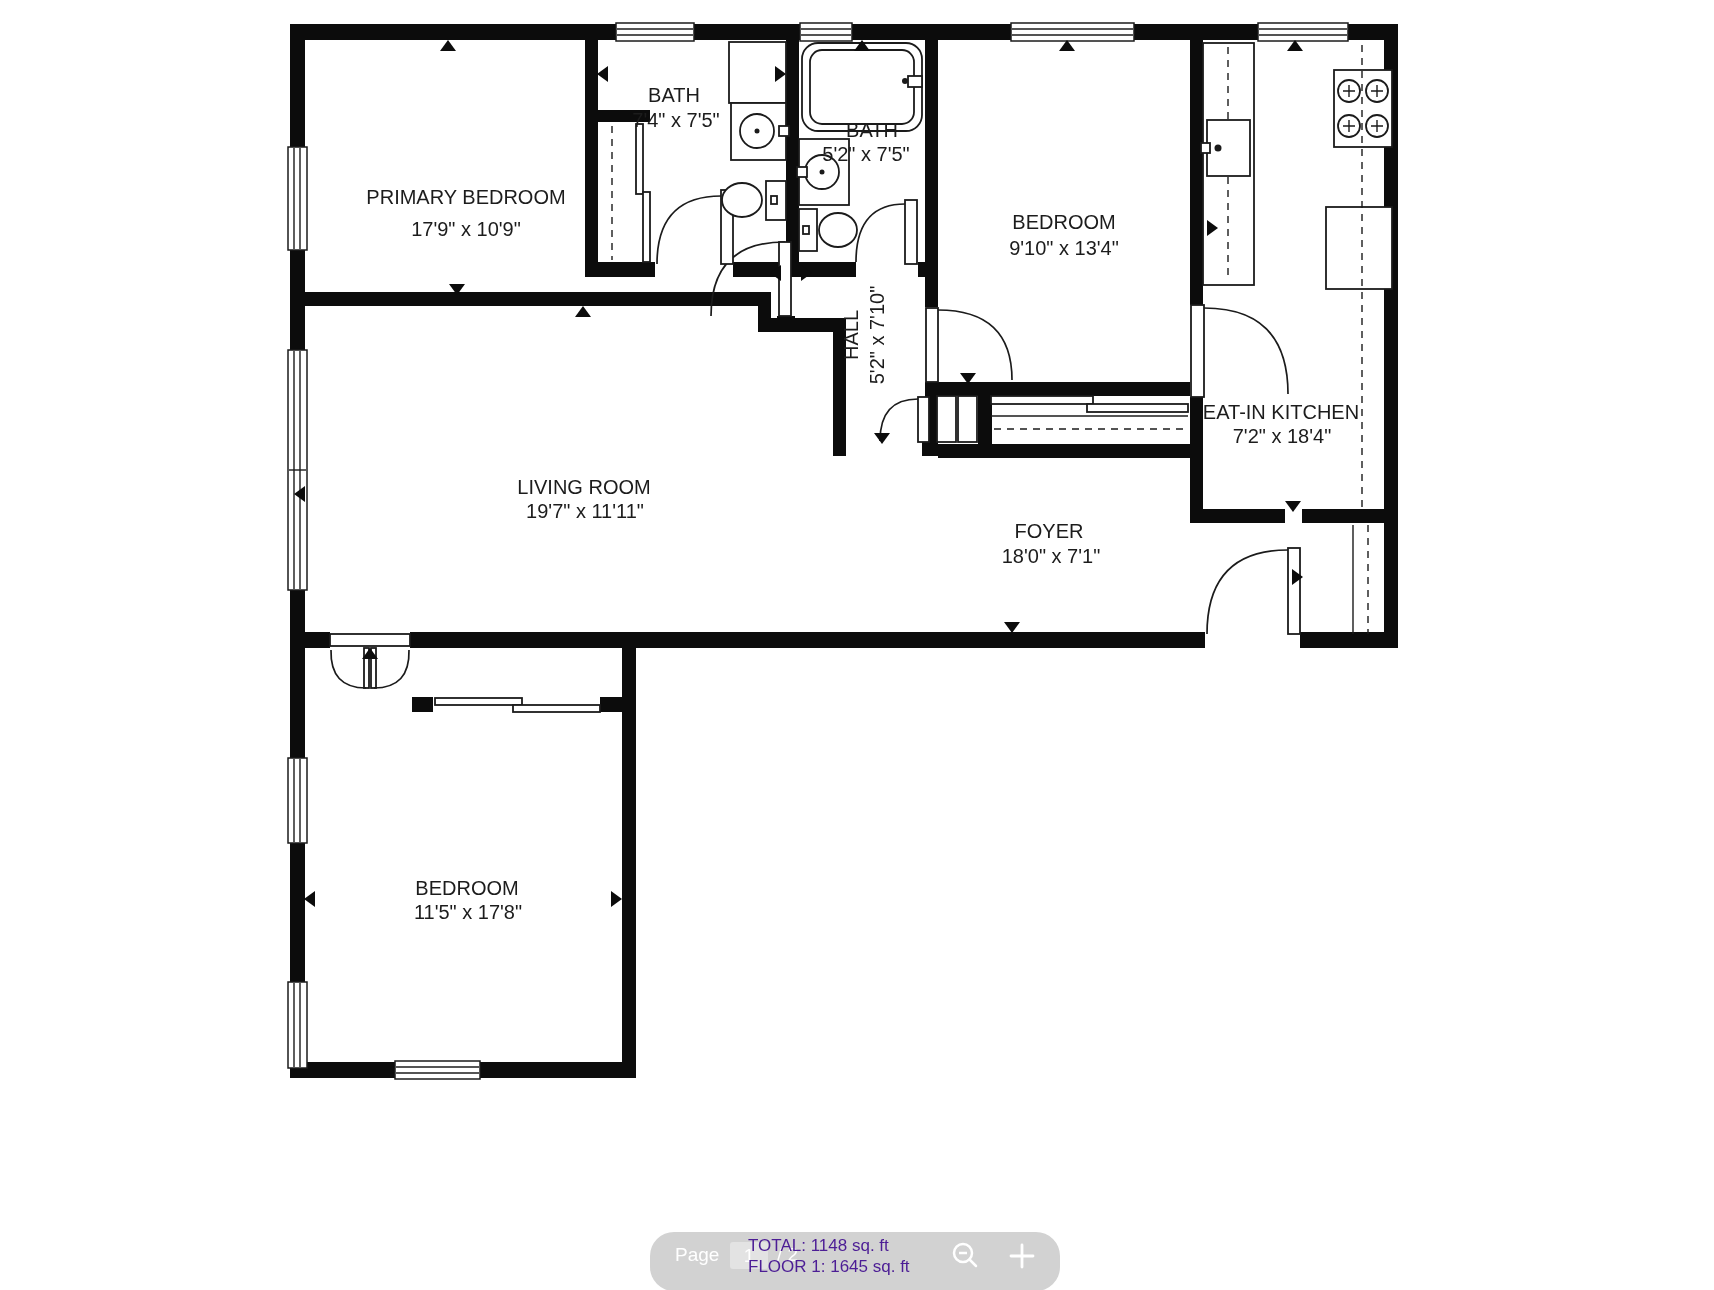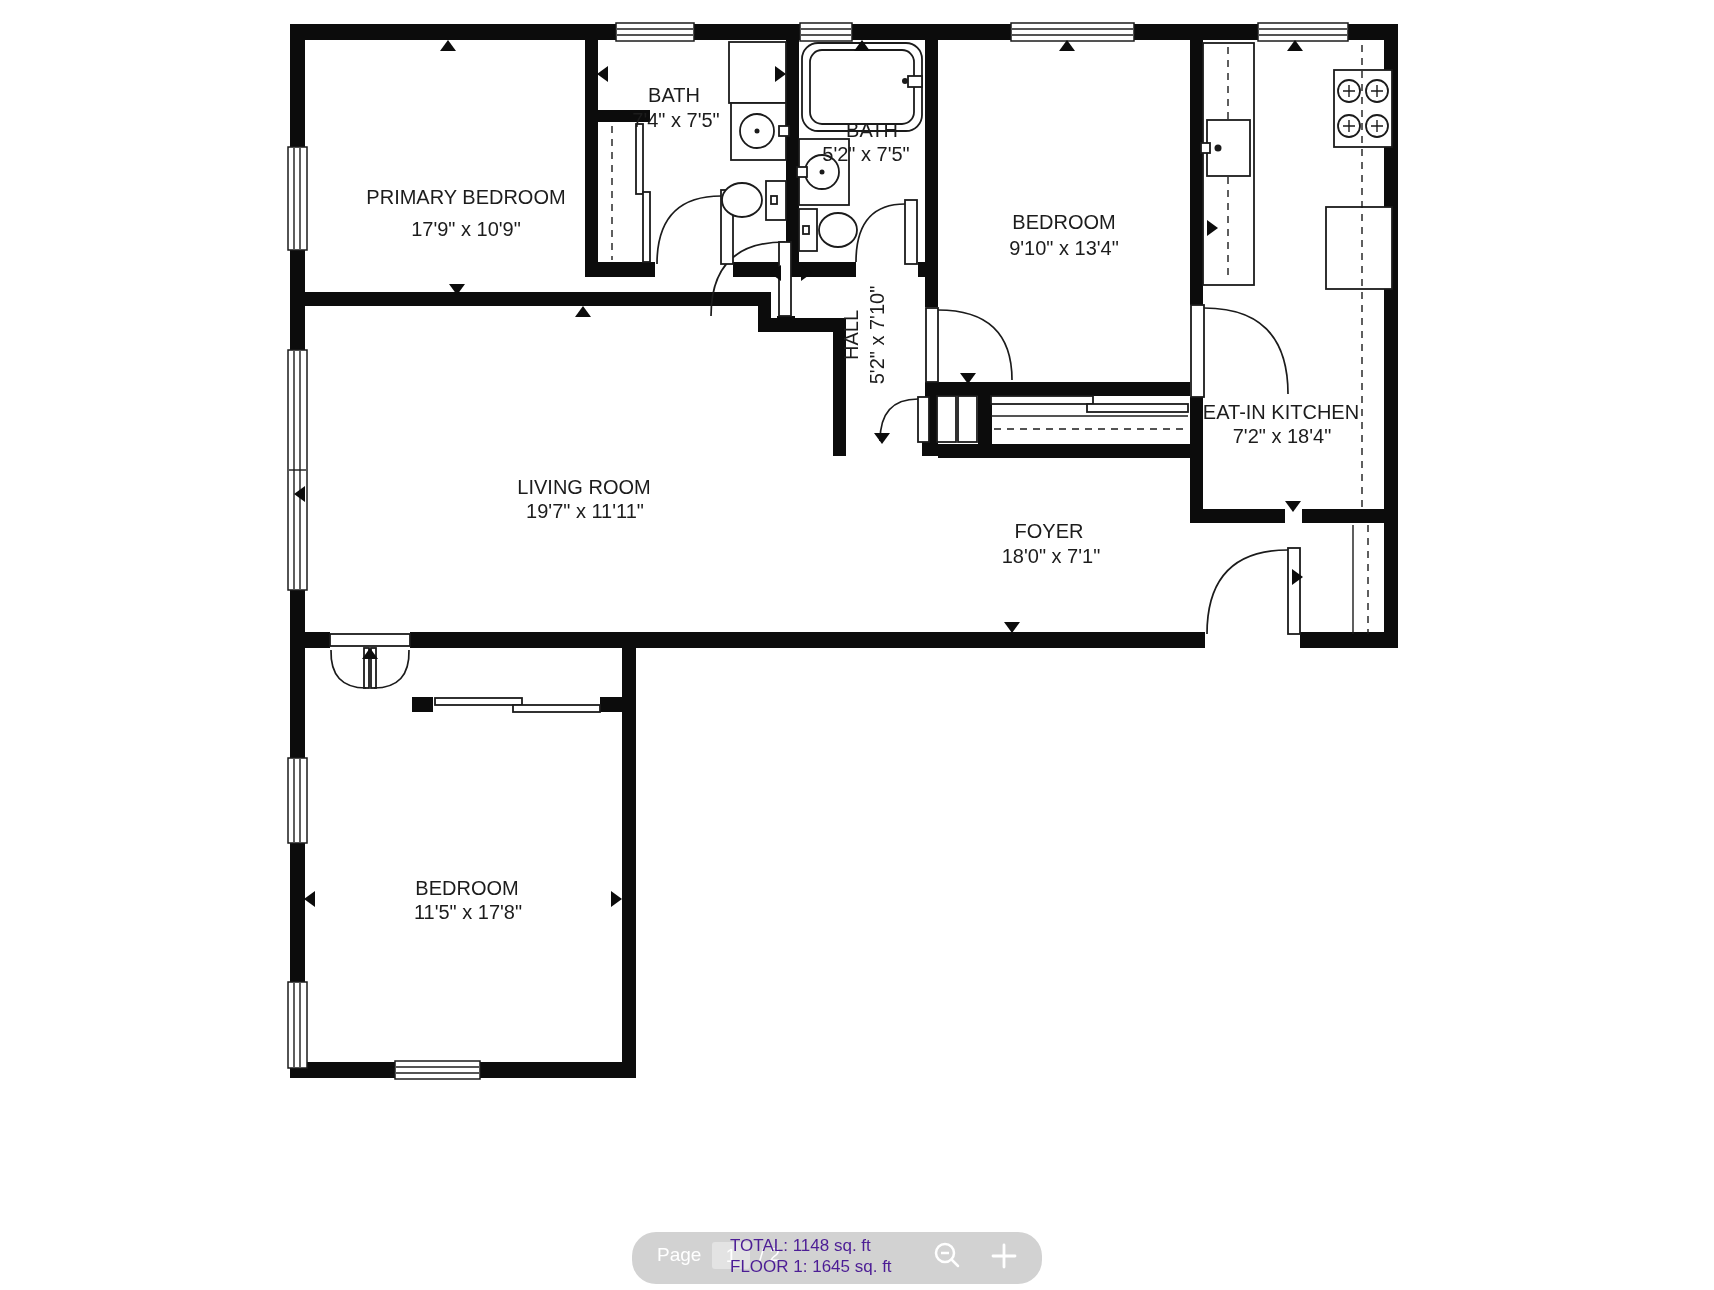--- a/index.html
+++ b/index.html
@@ -9,21 +9,21 @@
   .wall{fill:#0c0c0c;}
   .fix{fill:#ffffff;stroke:#1b1b1b;stroke-width:1.8;}
   .thin{fill:none;stroke:#1b1b1b;stroke-width:1.4;}
   .arc{fill:none;stroke:#1b1b1b;stroke-width:1.7;}
   .dash{fill:none;stroke:#1b1b1b;stroke-width:1.4;stroke-dasharray:7 6;}
   .win{fill:#ffffff;stroke:#1b1b1b;stroke-width:1.5;}
   .mark{fill:#0c0c0c;}
   .lbl{font-family:"Liberation Sans",sans-serif;font-size:20px;fill:#1c1c1c;text-anchor:middle;}
   .dot{fill:#1b1b1b;}
   
-  #toolbar{position:absolute;left:632px;top:1232px;width:410px;height:52px;
+  #toolbar{position:absolute;left:650px;top:1232px;width:410px;height:59px;
            background:#d2d2d2;border-radius:24px;}
   #page-label{position:absolute;left:25px;top:12px;font-size:19px;color:#ffffff;}
   #page-input{position:absolute;left:80px;top:10px;width:38px;height:27px;background:#e3e3e3;
               border:none;border-radius:3px;color:#ffffff;font-size:19px;text-align:center;
               font-family:"Liberation Sans",sans-serif;padding:0;}
   #page-total{position:absolute;left:127px;top:12px;font-size:19px;color:#ffffff;}
   #sqft-overlay{position:absolute;left:98px;top:3px;width:214px;
                 color:#4c1d95;font-size:17px;line-height:21px;white-space:nowrap;}
   .zoom-btn{position:absolute;top:9px;width:30px;height:30px;cursor:pointer;}
   #zoom-out-btn{left:300px;}

